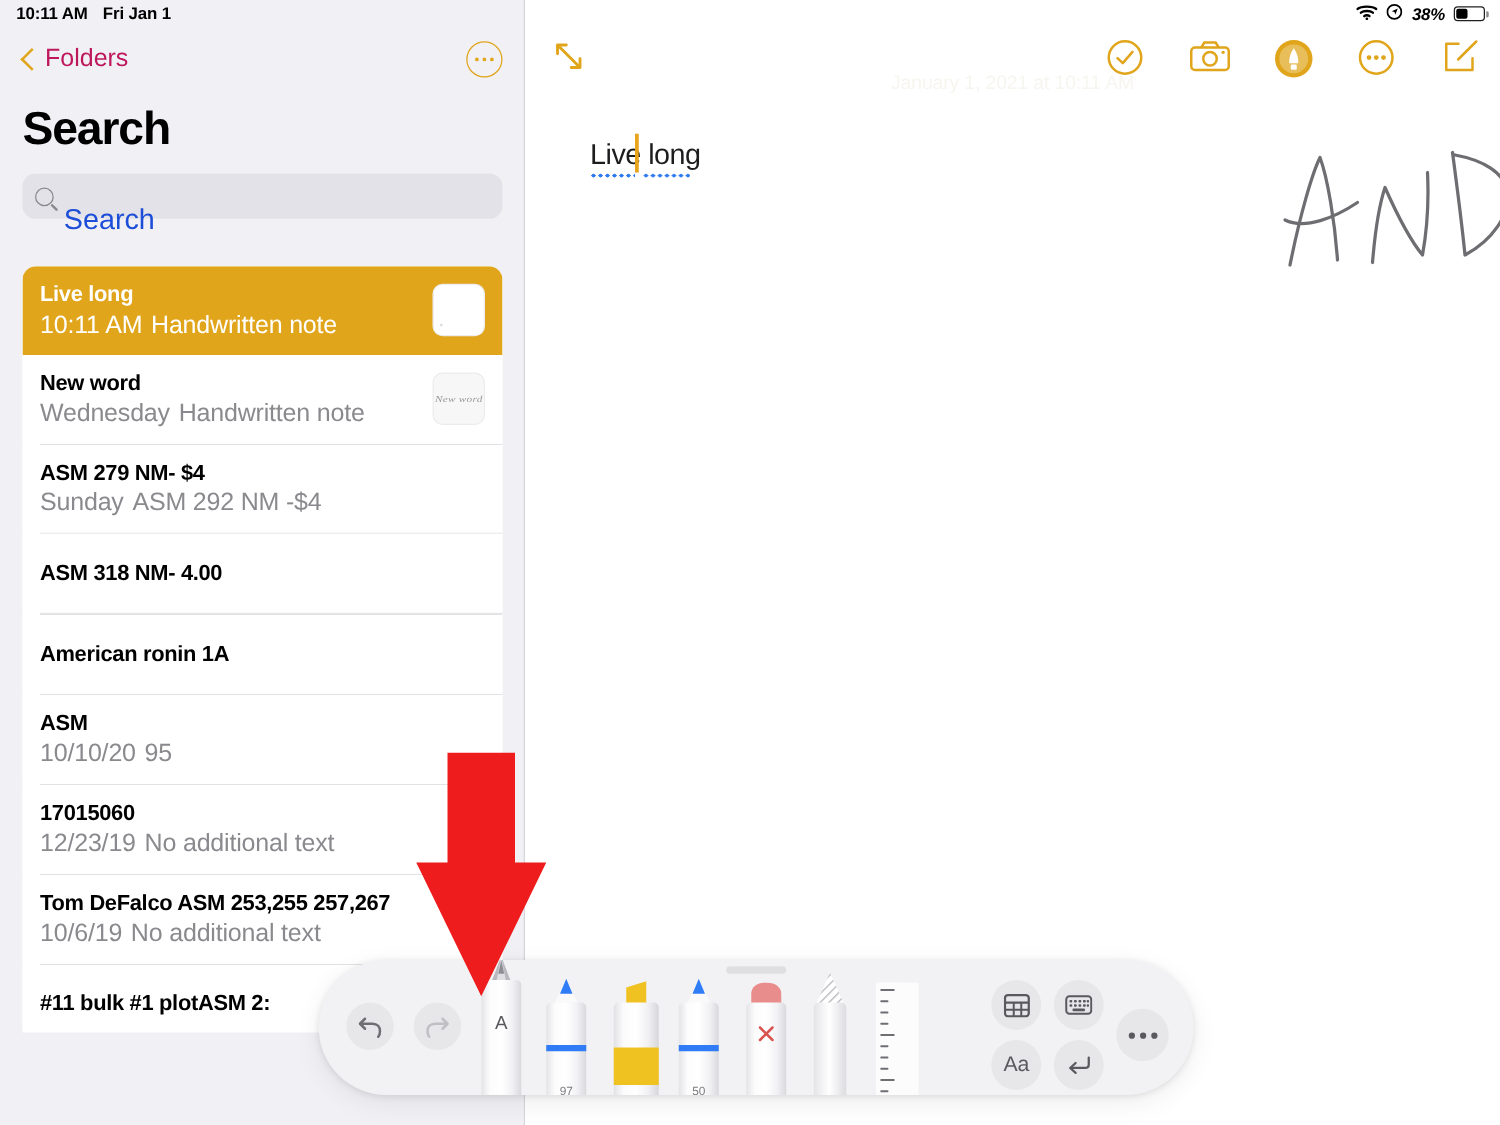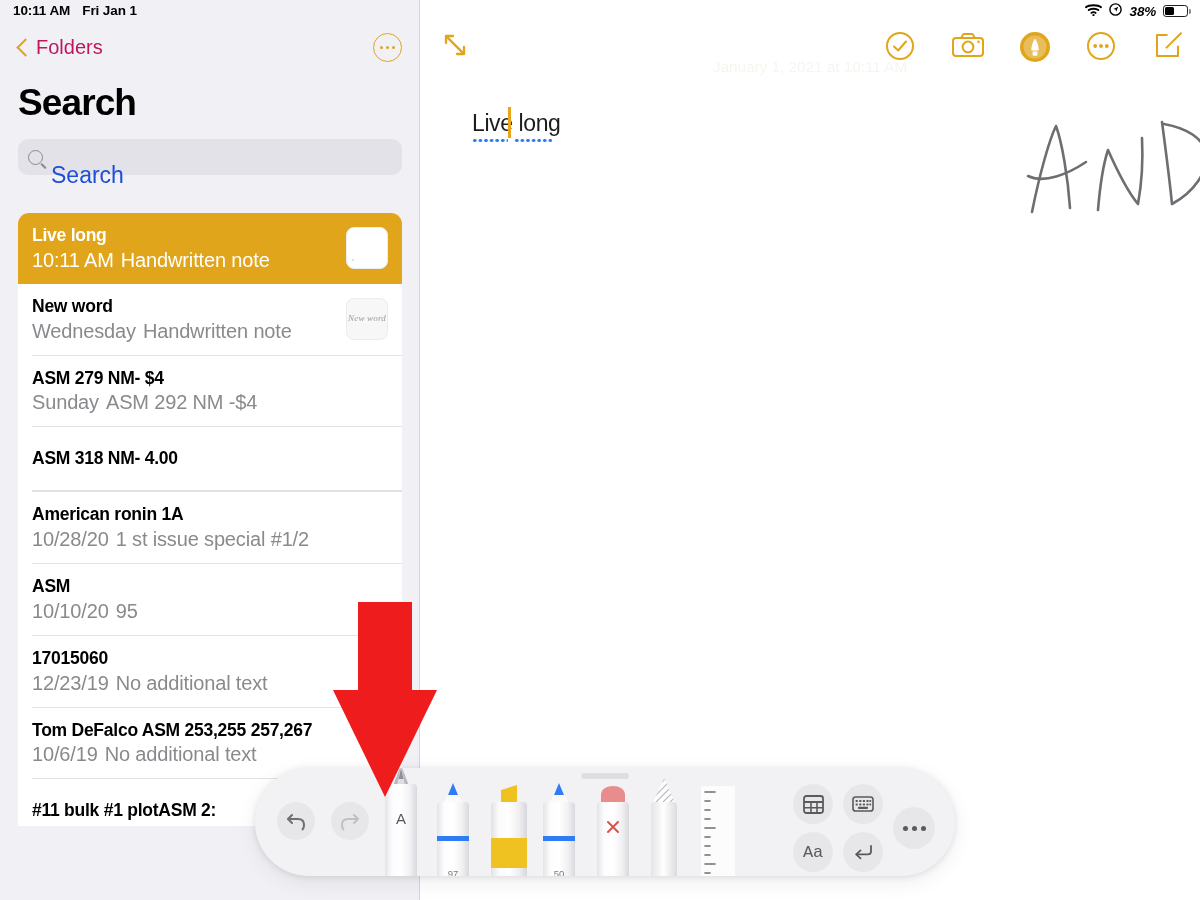--- a/index.html
+++ b/index.html
@@ -270,21 +270,20 @@
   .right-ctrls{
     position:absolute; right:20px; top:16px;
     display:flex; align-items:center; gap:10px;
   }
   .ctrl-col{ display:flex; flex-direction:column; gap:8px; }
   .ctrl-btn{
     width:40px; height:40px; border-radius:50%;
     background:#E7E7EA;
     display:flex; align-items:center; justify-content:center;
     cursor:pointer;
-    font-family:Liberation Mono, monospace;
   }
   .ctrl-btn.more{ width:42px; height:42px; }
   .aa{ font-size:17px; color:#5A5A5E; letter-spacing:-0.3px; }
   .dots3{ display:flex; gap:4px; }
   .dots3 i{ width:5px;height:5px;border-radius:50%;background:#5A5A5E;display:block;}
 </style>
 </head>
 <body>
 
 <div id="root">
@@ -340,21 +339,20 @@
         <div class="note-row">
           <div class="txt">
             <div class="title">ASM 318  NM- 4.00</div>
           </div>
         </div>
         <div class="divider"></div>
         <div class="divider"></div>
         <div class="note-row">
           <div class="txt">
             <div class="title">American ronin 1A</div>
-            <div class="sub"><span class="date">10/28/20</span><span>1 st issue special #1/2</span></div>
           </div>
         </div>
         <div class="divider"></div>
         <div class="note-row">
           <div class="txt">
             <div class="title">ASM</div>
             <div class="sub"><span class="date">10/10/20</span><span>95</span></div>
           </div>
         </div>
         <div class="divider"></div>

